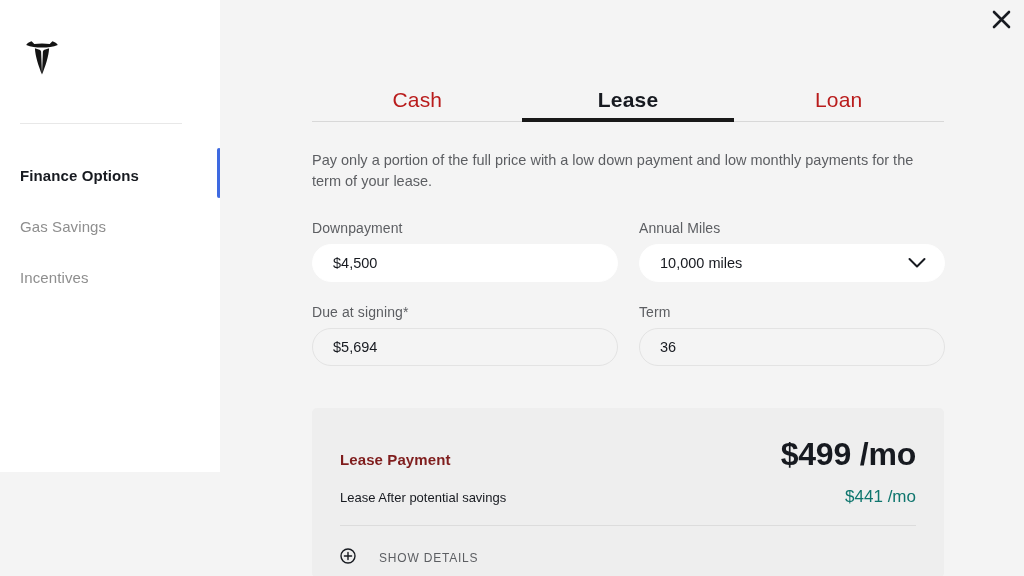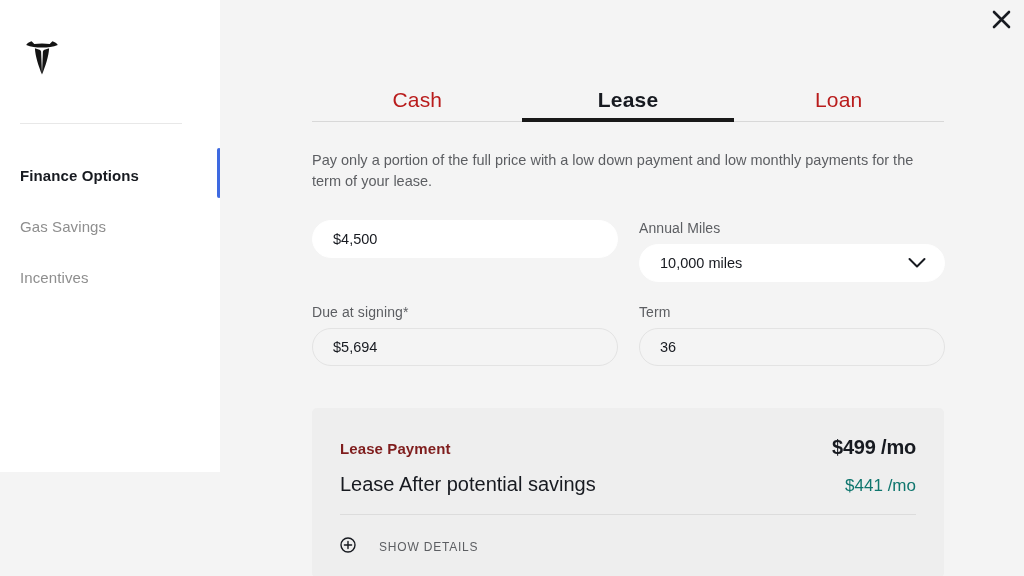--- a/index.html
+++ b/index.html
@@ -232,31 +232,31 @@
   .summary-row.primary {
     margin-bottom: 6px;
   }
   .summary-label {
     font-size: 15px;
     font-weight: bold;
     color: #7f1d1d;
     letter-spacing: 0.1px;
   }
   .summary-value {
-    font-size: 20px;
+    font-size: 32px;
     font-weight: bold;
     color: #171a20;
     letter-spacing: -0.2px;
   }
   .summary-row.secondary {
     margin-top: 14px;
     padding-bottom: 18px;
   }
   .summary-sub-label {
-    font-size: 20px;
+    font-size: 13px;
     color: #171a20;
   }
   .summary-sub-value {
     font-size: 17px;
     color: #0f766e;
   }
 
   .summary-divider {
     height: 1px;
     background: #dcdcdc;
@@ -330,20 +330,21 @@
         <button class="tab">Loan</button>
         <div class="tabs-rule"></div>
         <div class="tab-underline"></div>
       </div>
 
       <p class="description">Pay only a portion of the full price with a low down payment and low monthly payments for the term of your lease.</p>
 
       <div class="form-grid">
 
         <div class="field">
+          <span class="field-label">Downpayment</span>
           <div class="field-input filled" placeholder="$4,500">$4,500</div>
         </div>
 
         <div class="field">
           <span class="field-label">Annual Miles</span>
           <div class="field-input filled select">
             <span>10,000 miles</span>
             <span class="chevron">
               <svg width="18" height="11" viewBox="0 0 18 11" aria-hidden="true">
                 <path d="M1.5 1.5 L9 9 L16.5 1.5" stroke="#171a20" stroke-width="2" fill="none" stroke-linecap="round" stroke-linejoin="round"></path>

